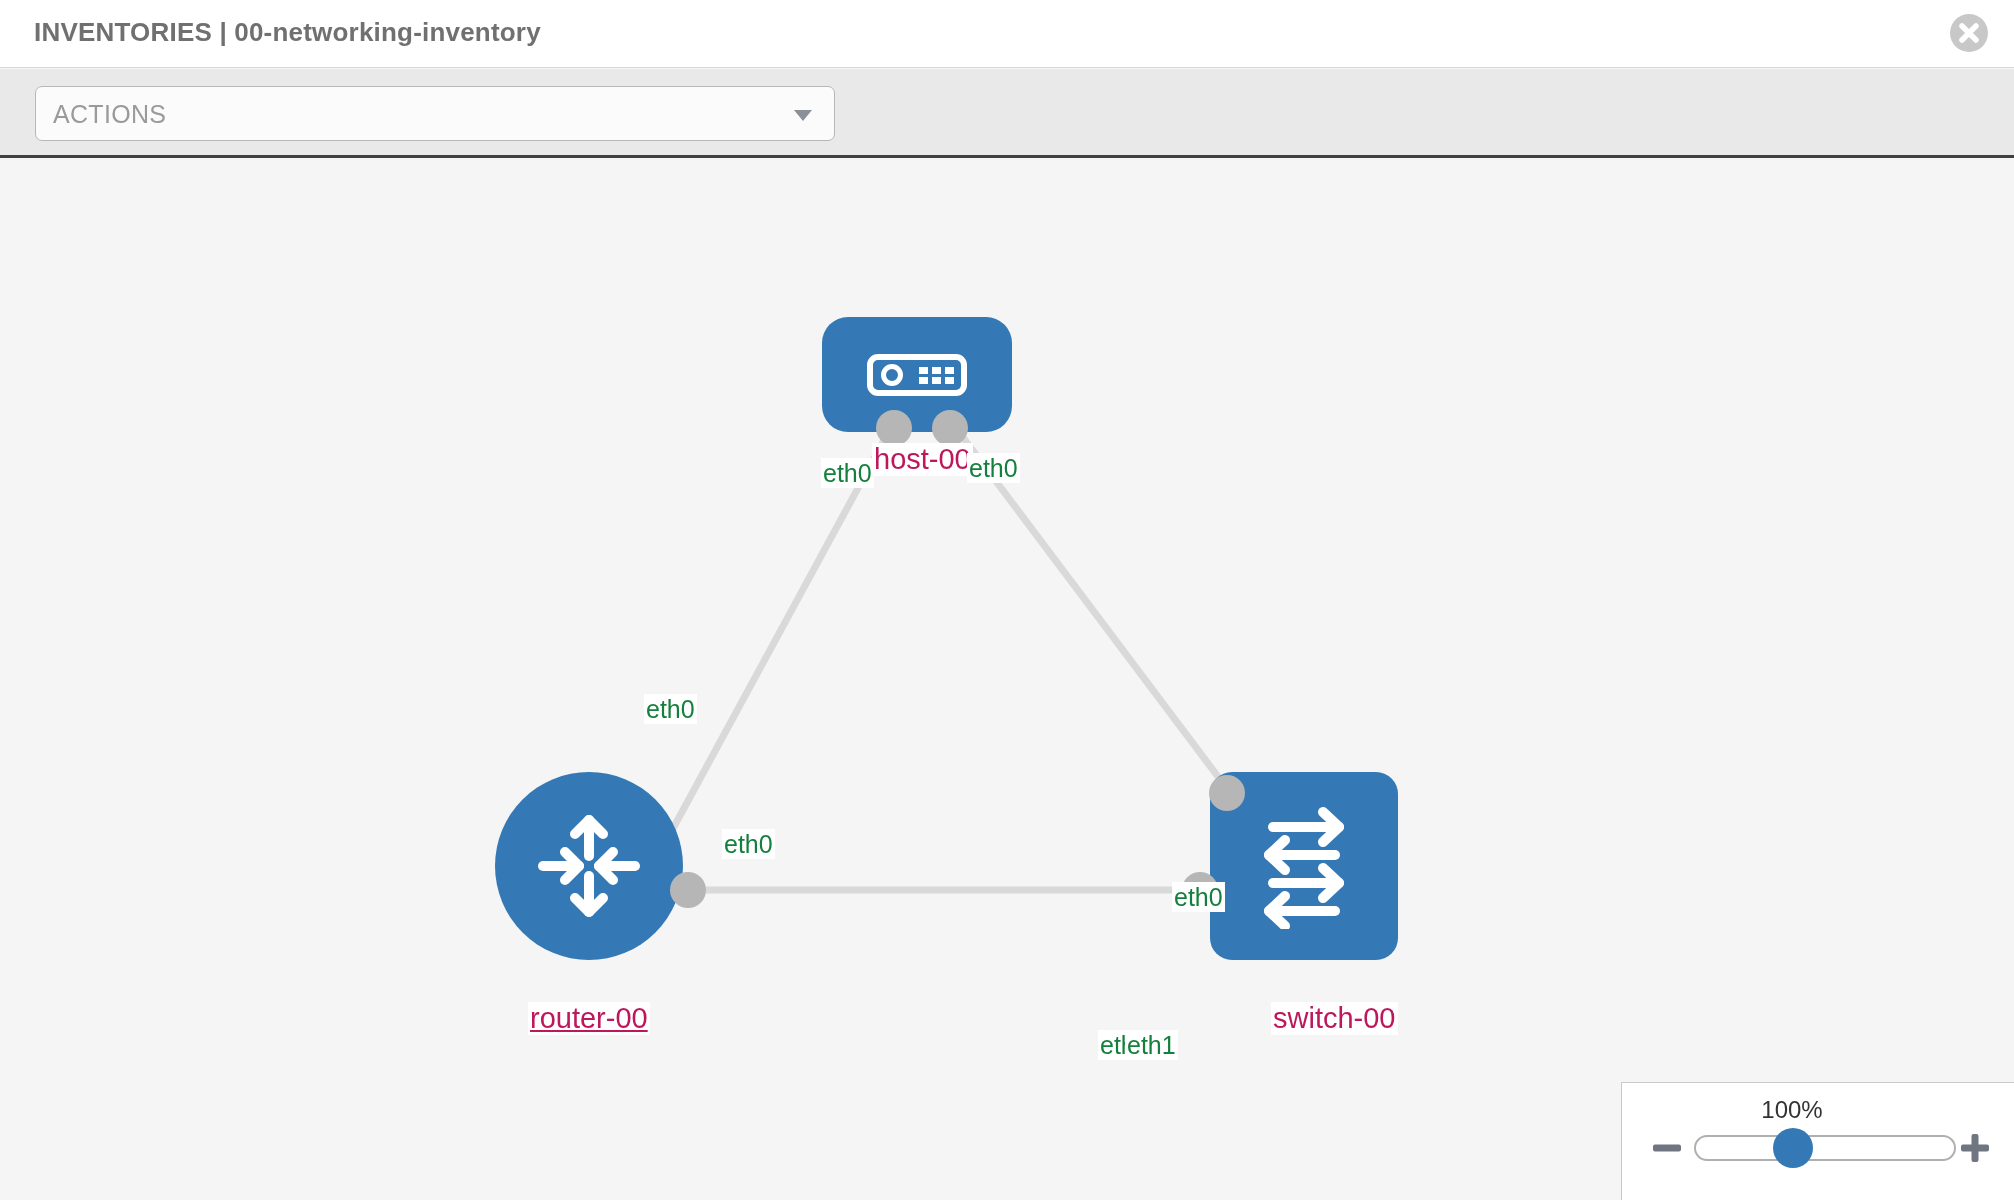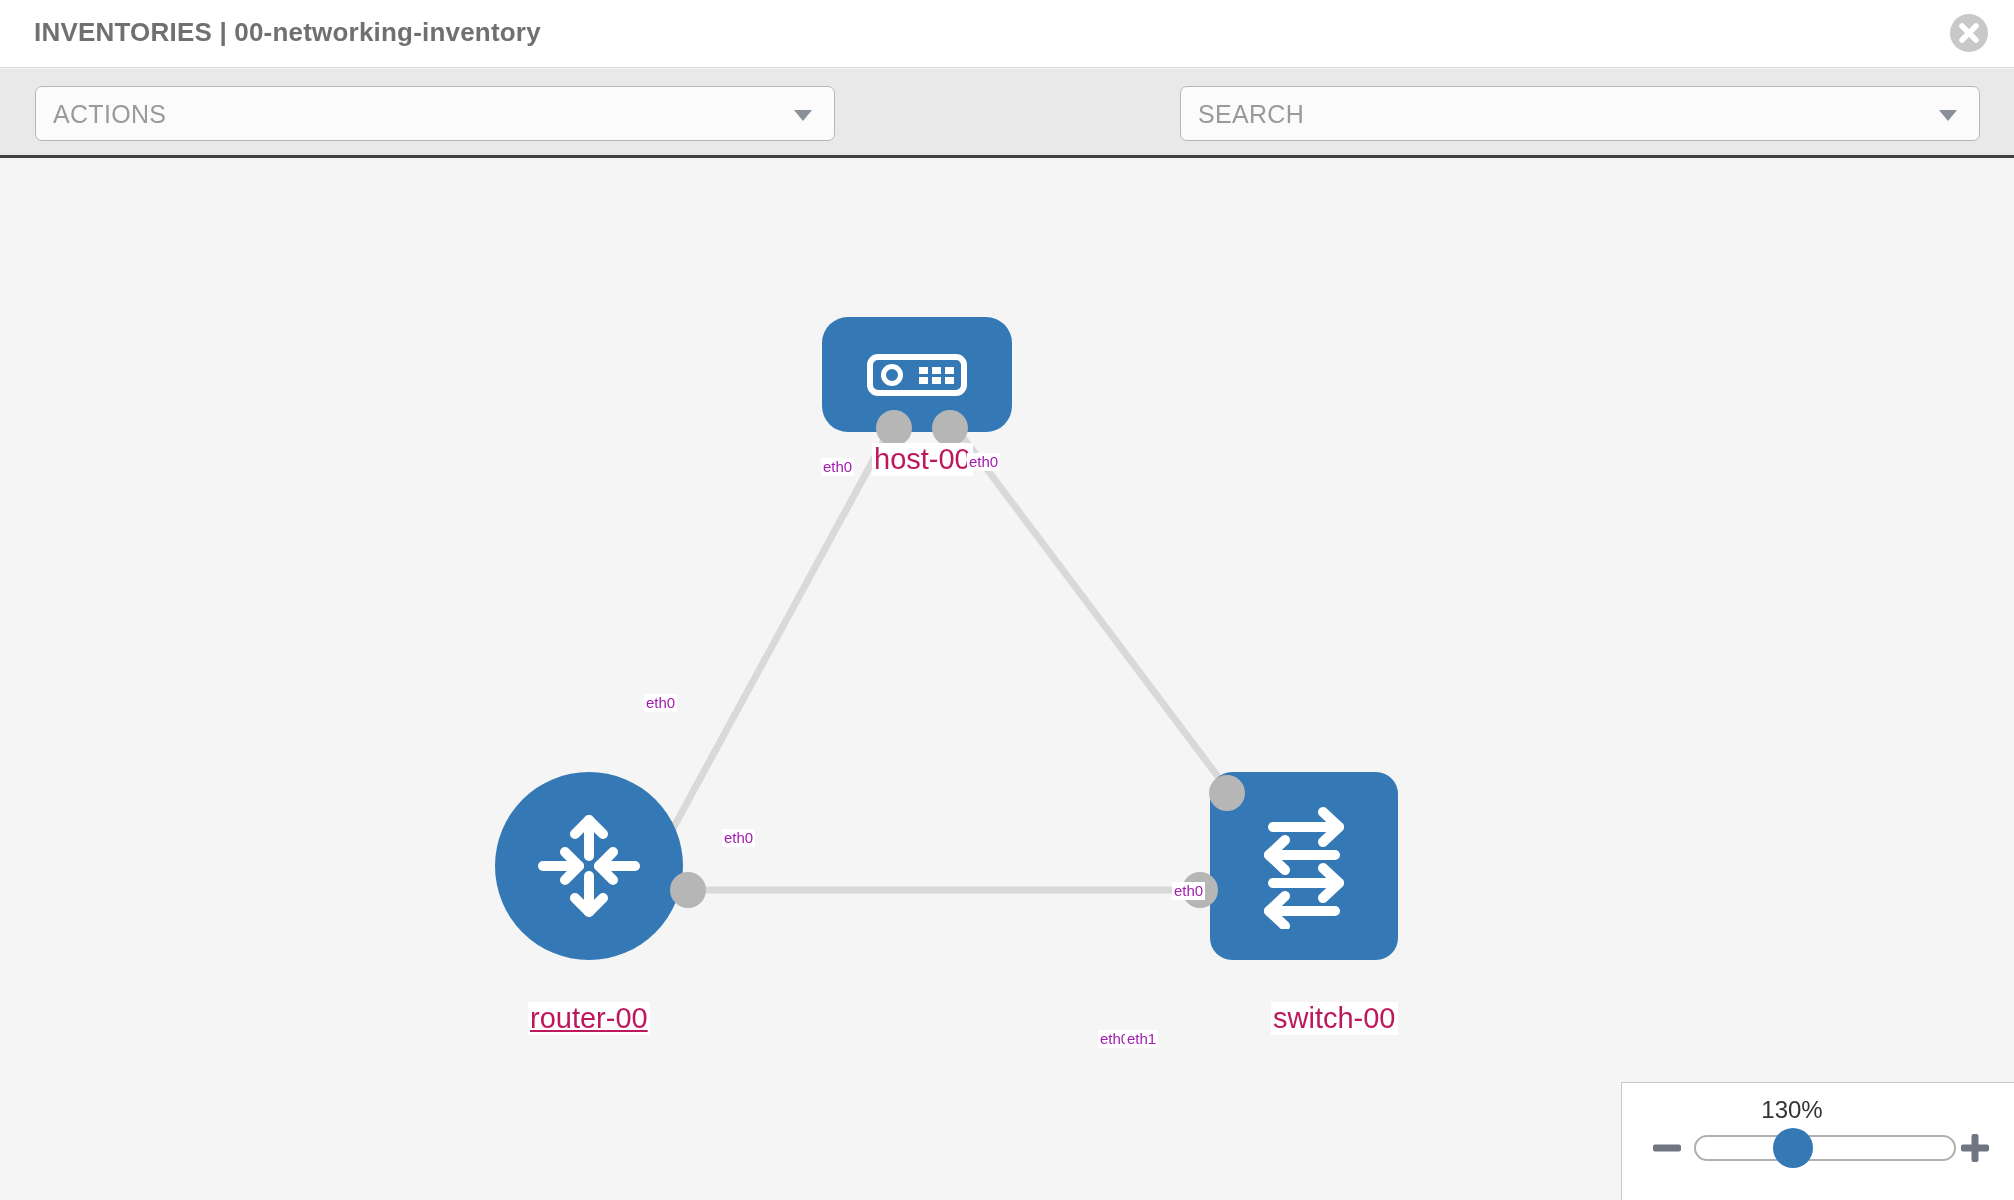--- a/index.html
+++ b/index.html
@@ -165,22 +165,22 @@
     width: 36px;
     height: 36px;
     border-radius: 50%;
     background: #b6b6b6;
     cursor: pointer;
   }
 
   
   .edge-label {
     position: absolute;
-    font-size: 15px;
-    color: #a21caf;
+    font-size: 25px;
+    color: #15803d;
     background: #ffffff;
     white-space: nowrap;
     padding: 0 2px;
     line-height: 1.2;
   }
 
   
   .zoom-panel {
     position: absolute;
     left: 1621px;
@@ -262,24 +262,20 @@
 
     <div class="tool-icon key">
       <svg width="40" height="40" viewBox="0 0 40 40">
         <circle cx="14" cy="14.5" r="7.2" fill="none" stroke="#6f7682" stroke-width="4.2"></circle>
         <rect x="18" y="17.5" width="17" height="4.6" rx="1" fill="#6f7682" transform="rotate(38 18 19.8)"></rect>
         <rect x="29" y="19" width="7" height="4.2" rx="1" fill="#6f7682" transform="rotate(128 31 21)"></rect>
         <rect x="26" y="23" width="6" height="4.2" rx="1" fill="#6f7682" transform="rotate(128 28 25)"></rect>
       </svg>
     </div>
 
-    <div class="search-box">
-      <span class="search-label">SEARCH</span>
-      <span class="caret"></span>
-    </div>
   </div>
 
   <div class="canvas">
 
     <svg class="links">
 
       <line x1="895" y1="260" x2="645" y2="720" stroke="#d9d9d9" stroke-width="7"></line>
 
       <line x1="950" y1="260" x2="1228" y2="630" stroke="#d9d9d9" stroke-width="7"></line>
 
@@ -361,21 +357,21 @@
 
     <div class="node-label" style="left:1243px; top:842px;margin-left:28px;">switch-00</div>
 
     <div class="edge-label" style="left:1172px; top:722px;">eth0</div>
 
     <div class="edge-label" style="left:1098px; top:870px;">eth0</div>
     <div class="edge-label" style="left:1125px; top:870px;">eth1</div>
   </div>
 
   <div class="zoom-panel">
-    <div class="zoom-pct">130%</div>
+    <div class="zoom-pct">100%</div>
 
     <div class="zoom-minus">
       <svg width="34" height="34" viewBox="0 0 34 34">
         <rect x="3" y="13.5" width="28" height="7" rx="2" fill="#6f7682"></rect>
       </svg>
     </div>
 
     <div class="zoom-track"></div>
     <div class="zoom-thumb"></div>
 

